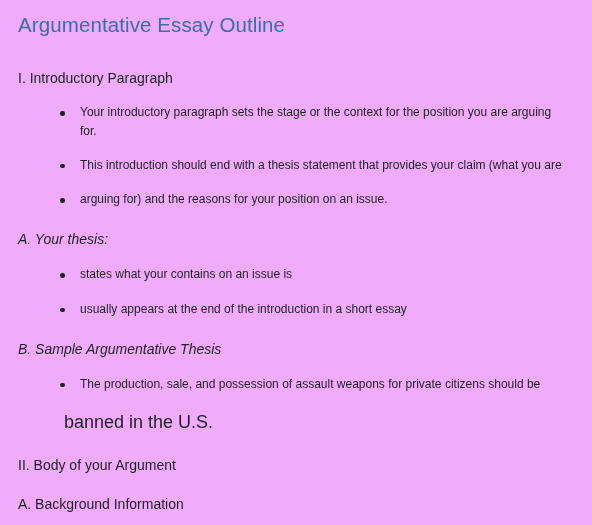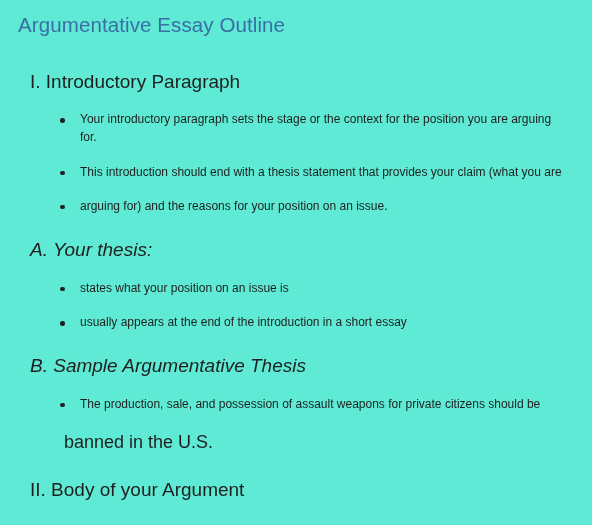--- a/index.html
+++ b/index.html
@@ -12,43 +12,43 @@
     height: 525px;
     font-family: "Liberation Sans", sans-serif;
     color: #1f1f1f;
     overflow: hidden;
   }
 
   .page {
     position: relative;
     width: 592px;
     height: 525px;
-    background: #5eead4;
+    background: #f0abfc;
     box-sizing: border-box;
     padding: 0 14px 0 18px;
   }
 
   
   .doc-title {
     color: #3a6ea5;
     font-size: 20.5px;
     font-weight: 400;
     line-height: 1.2;
     letter-spacing: 0.1px;
     margin: 0;
     padding-top: 13px;
     white-space: nowrap;
   }
 
   
   .outline-heading {
-    font-size: 19px;
+    font-size: 14px;
     font-weight: 400;
     line-height: 1.35;
-    margin: 12px;
+    margin: 0;
     color: #1f1f1f;
     white-space: nowrap;
   }
 
   
   .gap-top-lg  { margin-top: 31px; }
   .gap-top-md  { margin-top: 22px; font-style: italic; }
   .gap-top-sm  { margin-top: 20px; }
 
   
@@ -109,21 +109,21 @@
     </li>
     <li>
       <span class="txt">arguing for) and the reasons for your position on an issue.</span>
     </li>
   </ul>
 
   <p class="outline-heading gap-top-md">A. Your thesis:</p>
 
   <ul class="bullets first">
     <li>
-      <span class="txt">states what your position on an issue is</span>
+      <span class="txt">states what your contains on an issue is</span>
     </li>
     <li>
       <span class="txt">usually appears at the end of the introduction in a short essay</span>
     </li>
   </ul>
 
   <p class="outline-heading gap-top-md">B. Sample Argumentative Thesis</p>
 
   <ul class="bullets first">
     <li>

